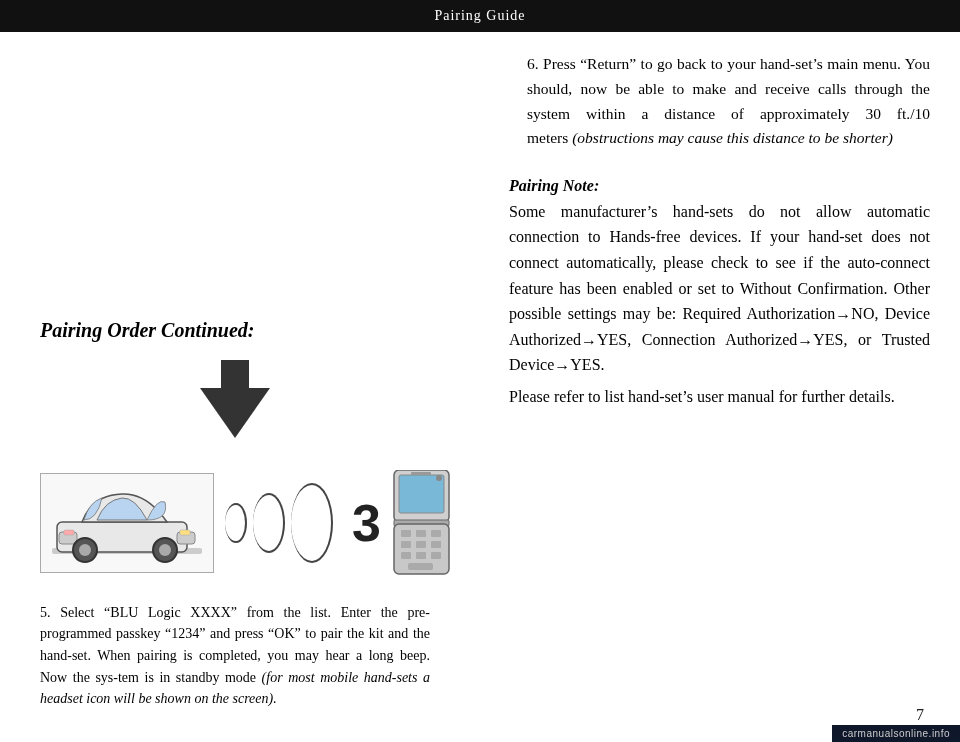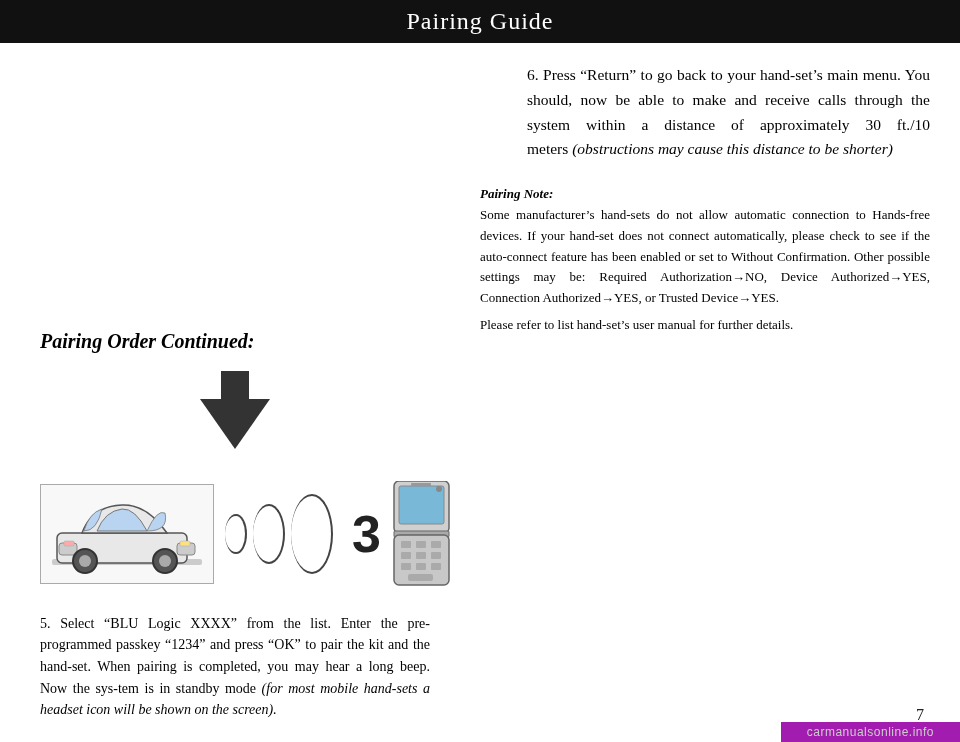--- a/index.html
+++ b/index.html
@@ -11,21 +11,21 @@
       overflow: hidden;
       position: relative;
     }
 
     
     .header {
       background: #111;
       color: #fff;
       text-align: center;
       padding: 8px 0;
-      font-size: 24px;
+      font-size: 14px;
       font-family: serif;
       letter-spacing: 1px;
     }
 
     
     .content {
       display: flex;
       flex-direction: row;
       height: calc(742px - 44px);
     }
@@ -147,23 +147,24 @@
       font-size: 15.5px;
       line-height: 1.6;
       text-align: justify;
       margin-left: 47px;
     }
     .right-top-text .italic-part {
       font-style: italic;
     }
 
     .pairing-note {
-      font-size: 13px;
+      font-size: 16px;
       line-height: 1.6;
       text-align: justify;
+      margin-left: 29px;
     }
     .pairing-note .note-title {
       font-style: italic;
       font-weight: bold;
     }
 
     
     .page-footer {
       position: absolute;
       bottom: 18px;
@@ -171,24 +172,24 @@
       font-size: 16px;
       font-family: serif;
       color: #222;
     }
 
     
     .brand-watermark {
       position: absolute;
       bottom: 0;
       right: 0;
-      background: #a21caf;
+      background: #0f172a;
       color: #ccc;
-      font-size: 12px;
-      padding: 3px 26px;
+      font-size: 10px;
+      padding: 3px 10px;
       font-family: sans-serif;
       letter-spacing: 0.5px;
     }
   </style>
 </head>
 <body>
 
 <div class="header">
   <span>Pairing Guide</span>
 </div>

